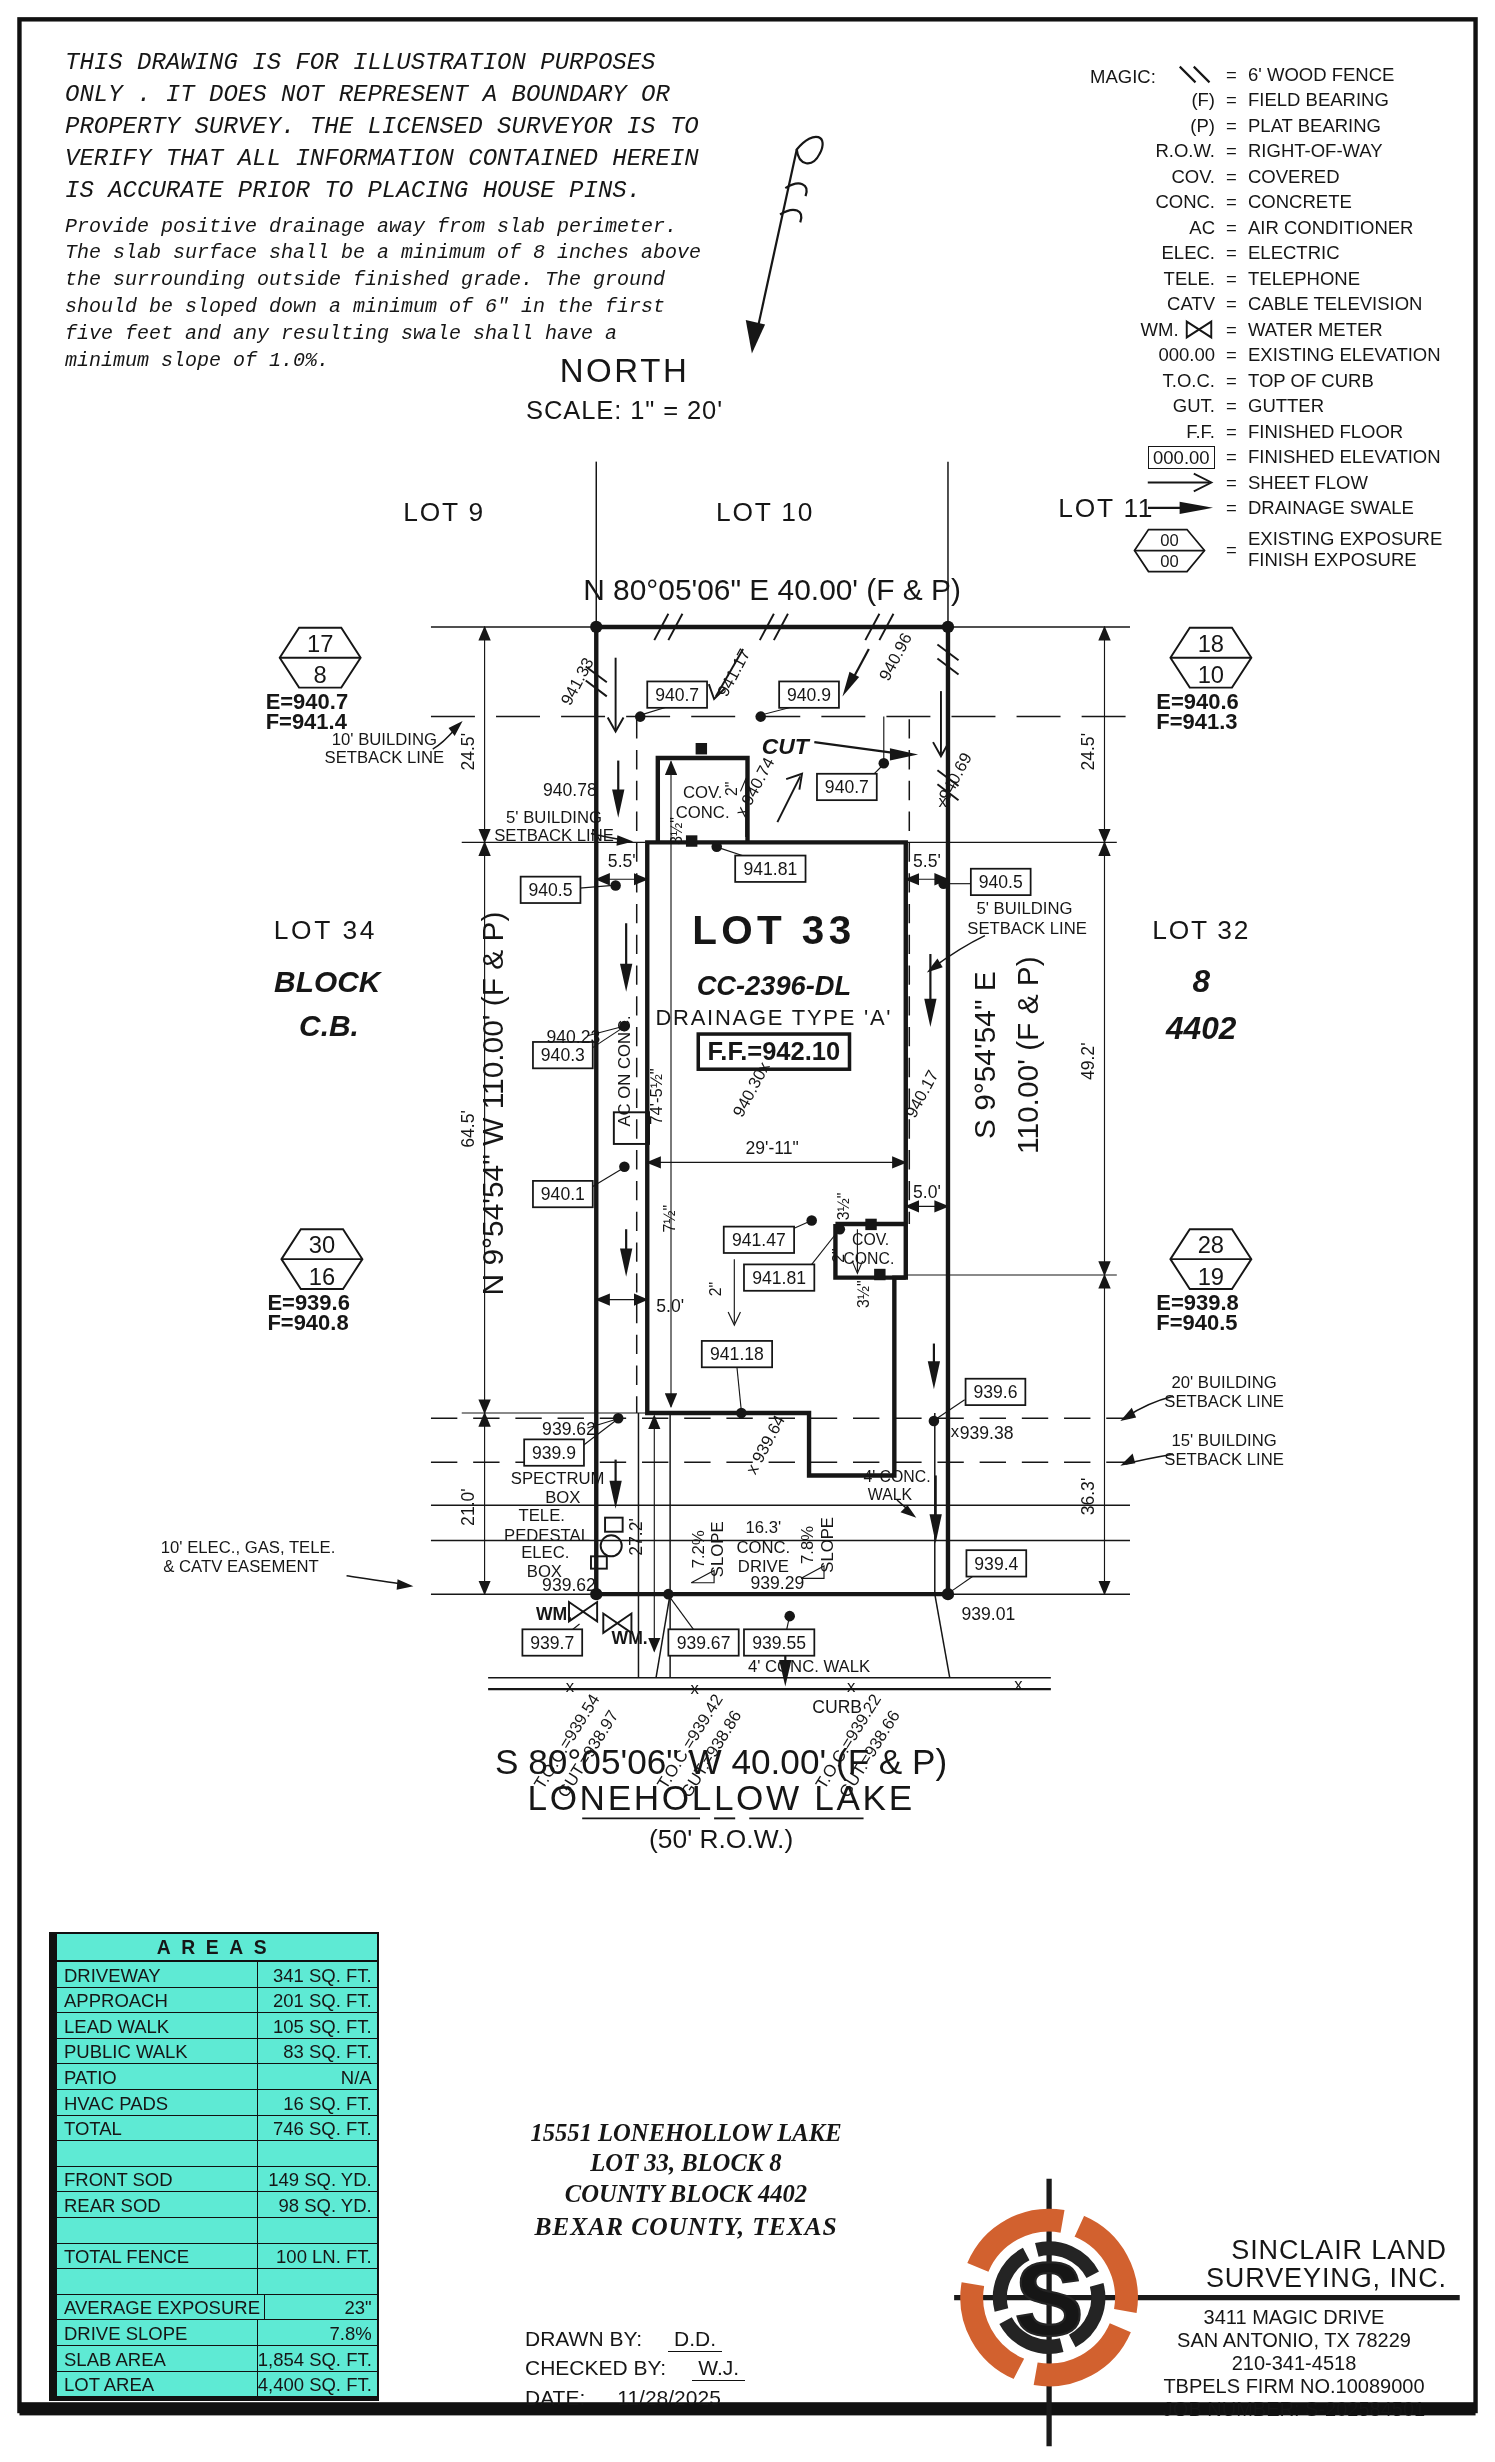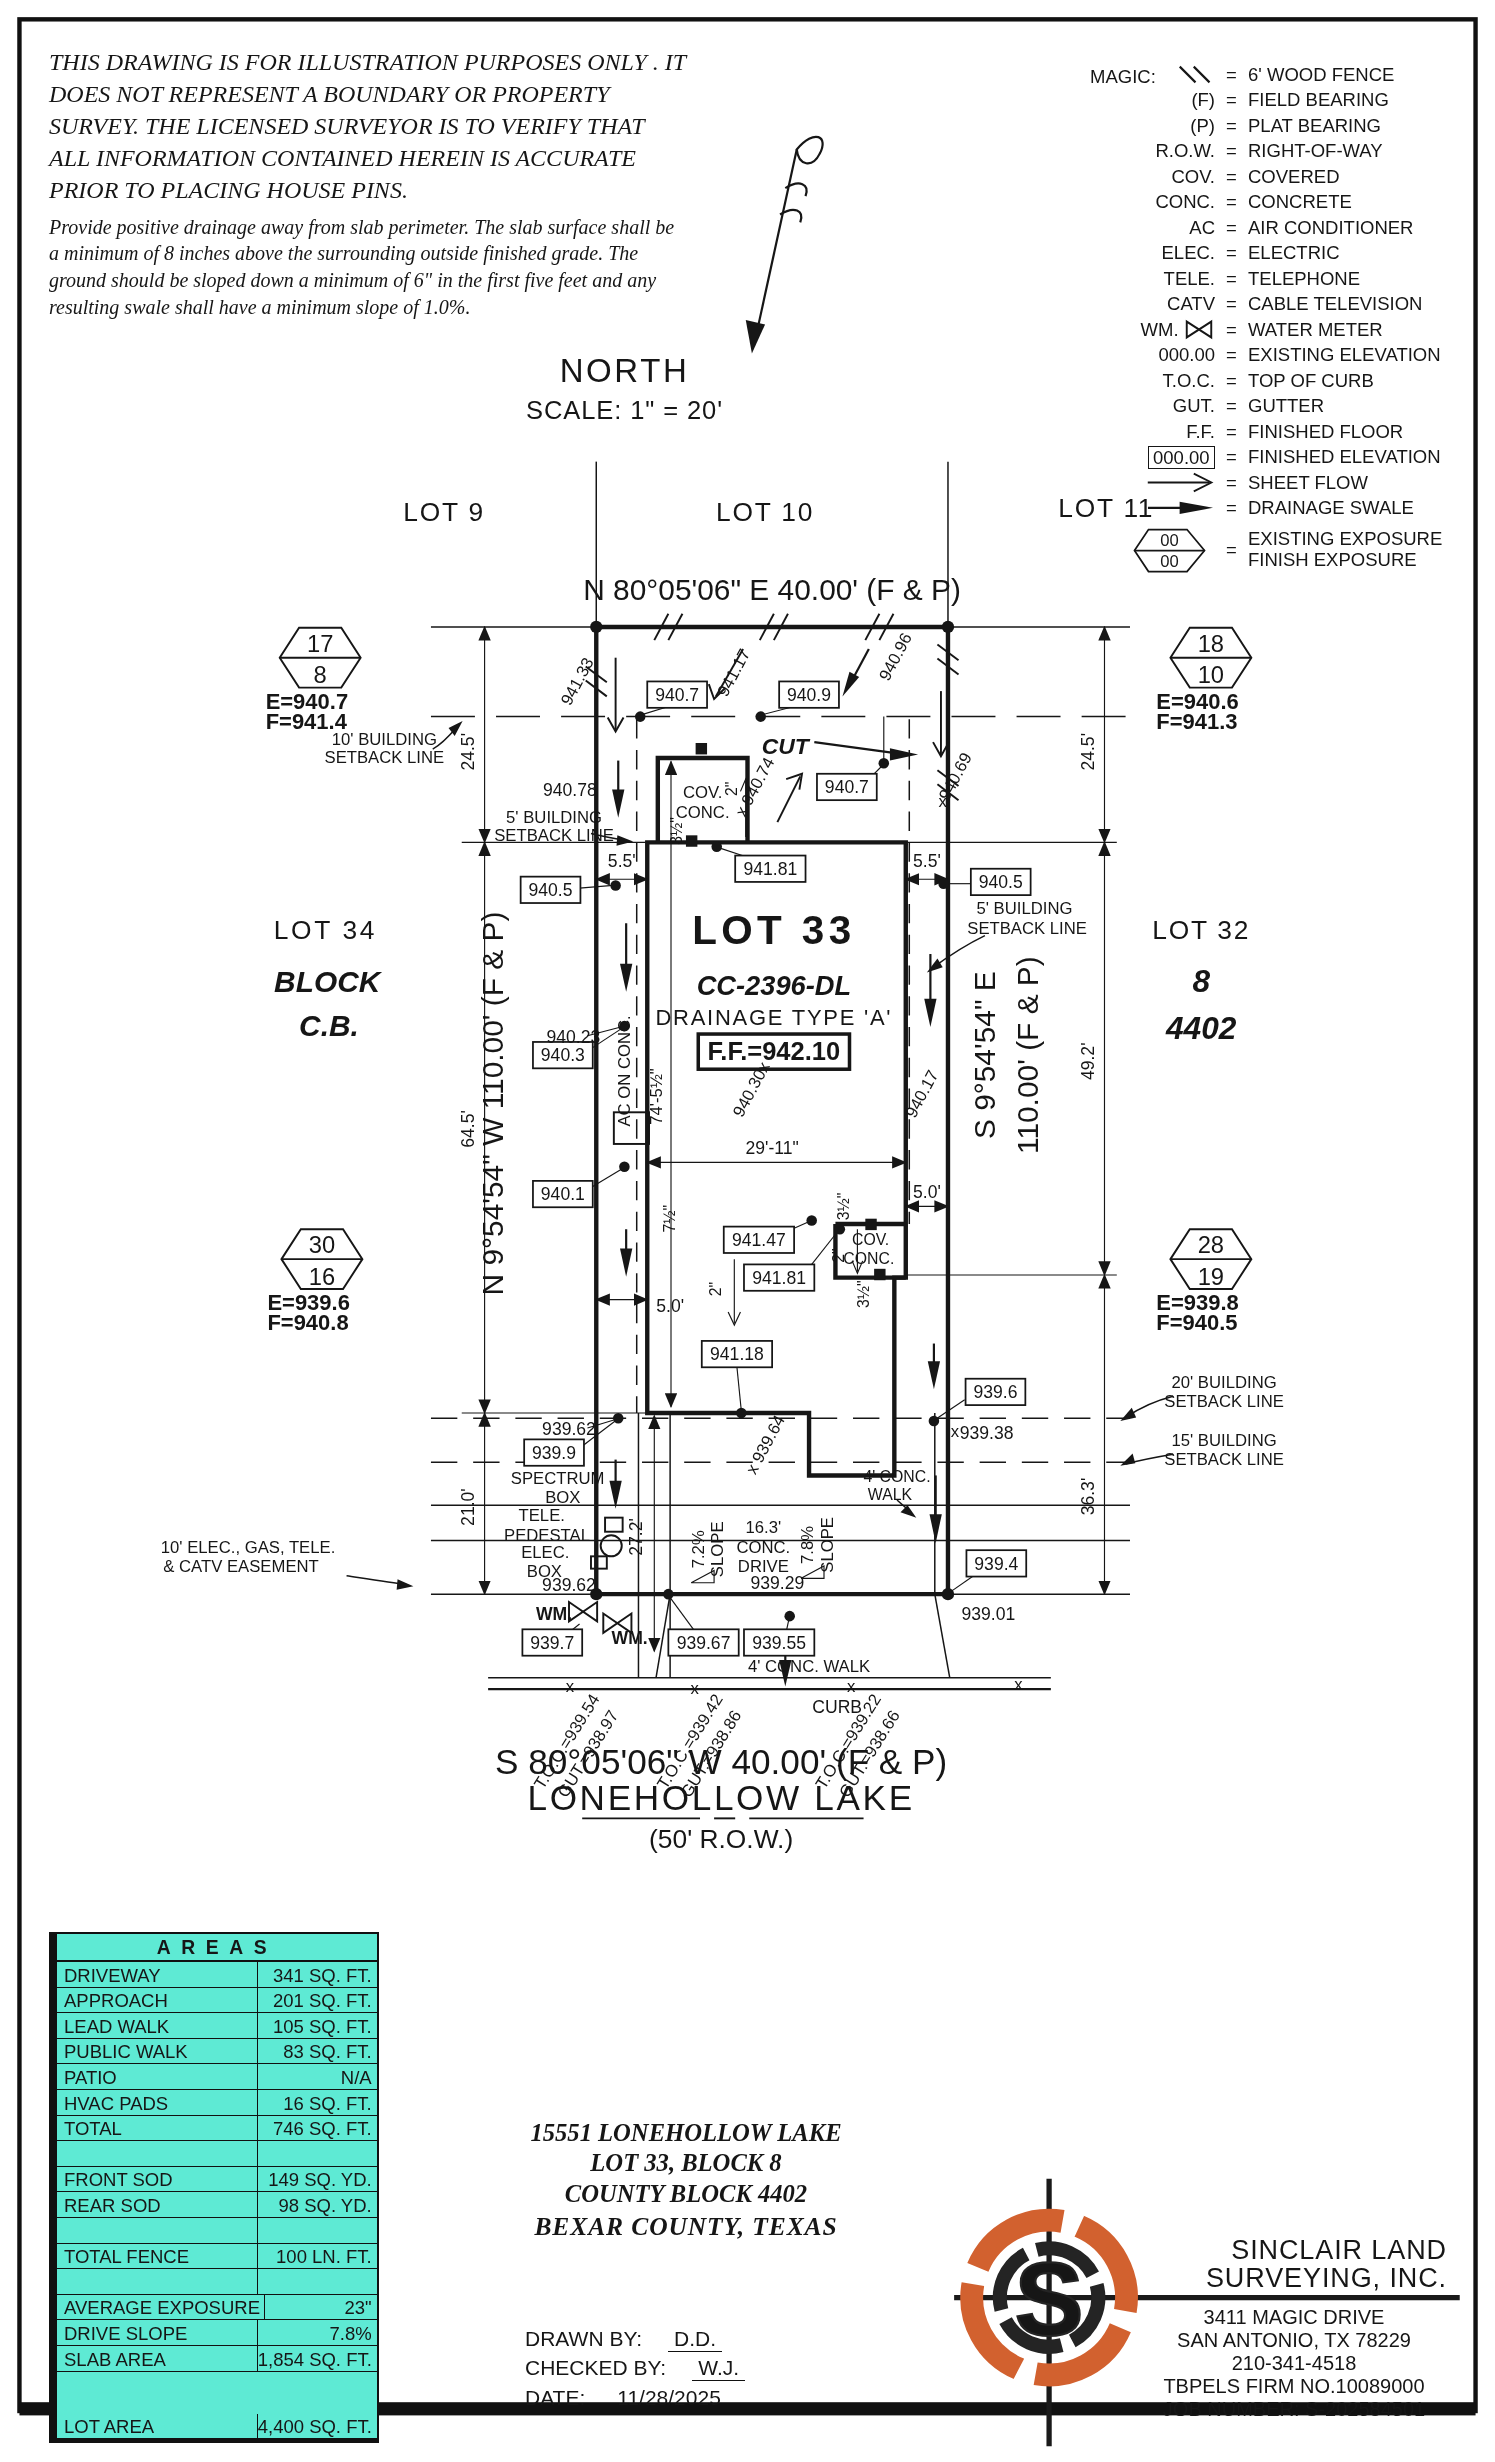--- a/index.html
+++ b/index.html
@@ -14,42 +14,42 @@
   .b{font-weight:bold}.iti{font-style:italic}
   .ser{font-family:"Liberation Serif","DejaVu Serif",serif;font-style:italic}
   .sp2{letter-spacing:2px}.sp3{letter-spacing:3px}.sp5{letter-spacing:5px}
   .ln{stroke:#161616;fill:none}
   .w12{stroke-width:1.3}.w16{stroke-width:1.7}.w22{stroke-width:2.2}.w25{stroke-width:2.5}.w5{stroke-width:5}
   .dshL{stroke-dasharray:50 24}.dsh{stroke-dasharray:30 18}.dshS{stroke-dasharray:22 13}
   .bx{fill:#fff;stroke:#161616;stroke-width:2}
   .dim{stroke:#161616;stroke-width:1.3;fill:none;marker-start:url(#ma);marker-end:url(#ma)}
   .sol{fill:#161616;stroke:none}
   
-  .disc{position:absolute;left:49px;top:47px;width:638px;font-family:Liberation Serif, serif;font-style:italic;}
+  .disc{position:absolute;left:65px;top:47px;width:638px;font-family:Liberation Mono, monospace;font-style:italic;}
   .disc .p1{font-size:24px;line-height:1.33;margin:0;}
   .disc .p2{font-size:20px;line-height:1.34;margin:7px 0 0;}
   
   .north{position:absolute;left:497px;top:352px;width:255px;text-align:center;}
   .north-l{font-size:33px;letter-spacing:2.6px;}
   .north-s{font-size:25.5px;margin-top:6.2px;letter-spacing:0.9px;}
   
   .legend{position:absolute;left:1090px;top:62px;width:387px;font-size:18.5px;}
   .lg-title{position:absolute;left:0;top:3.5px;}
   .lg-row{display:flex;align-items:center;height:25.5px;}
   .lg-sym{width:125px;display:flex;justify-content:flex-end;align-items:center;gap:4.4px;}
   .lg-eq{width:33px;text-align:center;}
   .lg-desc{flex:1;white-space:nowrap;}
   .lg-box{border:1.8px solid #161616;padding:0 4.4px;line-height:21px;}
   .lg-2l{line-height:1.12;}
   .lg-tall{height:51px;margin-top:3.5px;}
   
   .areas{position:absolute;left:49px;top:1932px;width:320px;border:2.6px solid #111;border-left-width:8px;border-bottom-width:5.3px;font-size:18.5px;background:#5eead4;}
   .ar-title{height:26px;line-height:27px;text-align:center;font-weight:bold;letter-spacing:10.6px;border-bottom:2.6px solid #111;font-size:19.3px;}
   .ar-row{display:flex;height:24.6px;border-bottom:1.8px solid #111;}
-  .ar-row:last-child{border-bottom:none;margin-top:42px;}
+  .ar-row:last-child{border-bottom:none;}
   .ar-label{flex:1;padding:2.6px 3.5px 0 7px;border-right:1.8px solid #111;white-space:nowrap;}
   .ar-value{width:114px;text-align:right;padding:2.6px 5.3px 0 0;white-space:nowrap;}
   
   .tblock{position:absolute;left:431px;top:2116px;width:510px;text-align:center;font-family:"Liberation Serif","DejaVu Serif",serif;font-style:italic;font-weight:bold;}
   .tb1{font-size:25.5px;}.tb2{font-size:24.6px;margin-top:2.6px;}.tb5{font-size:35px;margin-top:4.4px;letter-spacing:0.9px;}
   .tb6{font-size:32px;margin-top:1.8px;}.tb7{font-size:25.5px;margin-top:4px;letter-spacing:0.9px;}
   .sign{position:absolute;left:525px;top:2327px;font-size:21px;}
   .sign div{margin-bottom:4.4px;}
   .sig-val{display:inline-block;border-bottom:1.8px solid #111;padding:0 6px;margin-left:26px;}
   

